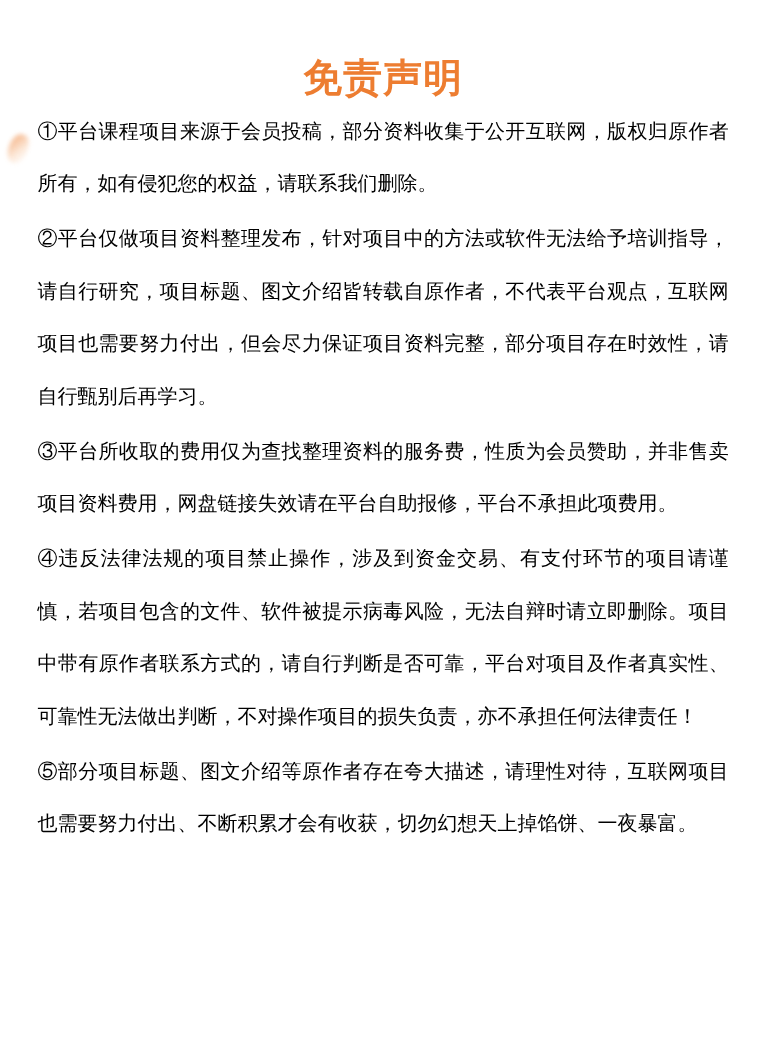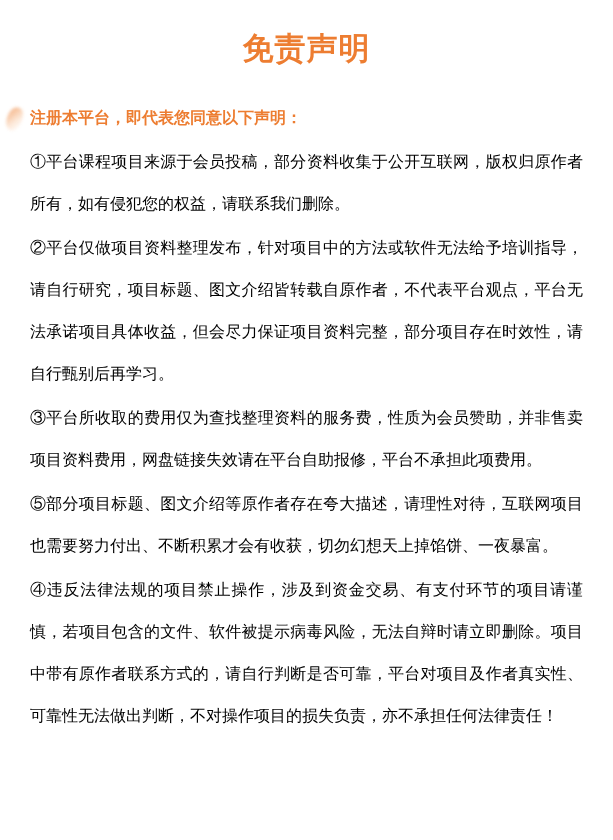--- a/index.html
+++ b/index.html
@@ -5,21 +5,21 @@
   html, body {
     margin: 0;
     padding: 0;
     background: #ffffff;
   }
   .page {
     position: relative;
     width: 613px;
     height: 840px;
     box-sizing: border-box;
-    padding: 0 30px;
+    padding: 14px 30px;
     overflow: hidden;
     background: #ffffff;
     font-family: Liberation Sans, sans-serif;
   }
   .doc-title {
     margin: 0;
     padding-top: 27px;
     font-size: 31px;
     line-height: 44px;
     font-weight: 700;
@@ -55,22 +55,21 @@
   }
 </style>
 </head>
 <body>
 
 <div class="page">
   <div class="smudge"></div>
 
   <h1 class="doc-title">免责声明</h1>
 
-  <p class="intro-line">注册本平台，即代表您同意以下声明：</p>
 
   <div>
     <p class="body-paragraph">①平台课程项目来源于会员投稿，部分资料收集于公开互联网，版权归原作者所有，如有侵犯您的权益，请联系我们删除。</p>
-    <p class="body-paragraph">②平台仅做项目资料整理发布，针对项目中的方法或软件无法给予培训指导，请自行研究，项目标题、图文介绍皆转载自原作者，不代表平台观点，平台无法承诺项目具体收益，但会尽力保证项目资料完整，部分项目存在时效性，请自行甄别后再学习。</p>
+    <p class="body-paragraph">②平台仅做项目资料整理发布，针对项目中的方法或软件无法给予培训指导，请自行研究，项目标题、图文介绍皆转载自原作者，不代表平台观点，互联网项目也需要努力付出，但会尽力保证项目资料完整，部分项目存在时效性，请自行甄别后再学习。</p>
     <p class="body-paragraph">③平台所收取的费用仅为查找整理资料的服务费，性质为会员赞助，并非售卖项目资料费用，网盘链接失效请在平台自助报修，平台不承担此项费用。</p>
+    <p class="body-paragraph">④违反法律法规的项目禁止操作，涉及到资金交易、有支付环节的项目请谨慎，若项目包含的文件、软件被提示病毒风险，无法自辩时请立即删除。项目中带有原作者联系方式的，请自行判断是否可靠，平台对项目及作者真实性、可靠性无法做出判断，不对操作项目的损失负责，亦不承担任何法律责任！</p>
     <p class="body-paragraph">⑤部分项目标题、图文介绍等原作者存在夸大描述，请理性对待，互联网项目也需要努力付出、不断积累才会有收获，切勿幻想天上掉馅饼、一夜暴富。</p>
-    <p class="body-paragraph">④违反法律法规的项目禁止操作，涉及到资金交易、有支付环节的项目请谨慎，若项目包含的文件、软件被提示病毒风险，无法自辩时请立即删除。项目中带有原作者联系方式的，请自行判断是否可靠，平台对项目及作者真实性、可靠性无法做出判断，不对操作项目的损失负责，亦不承担任何法律责任！</p>
   </div>
 </div>
 
 </body></html>

